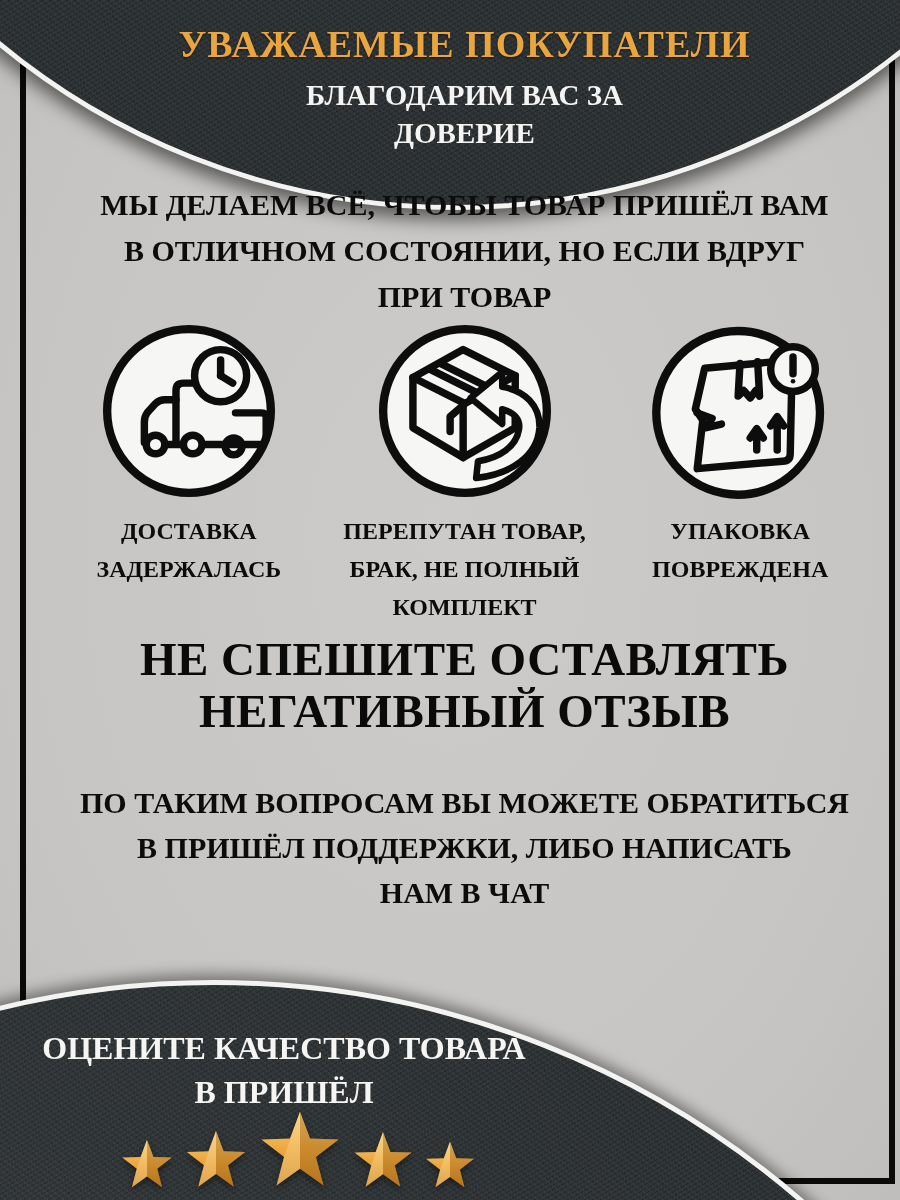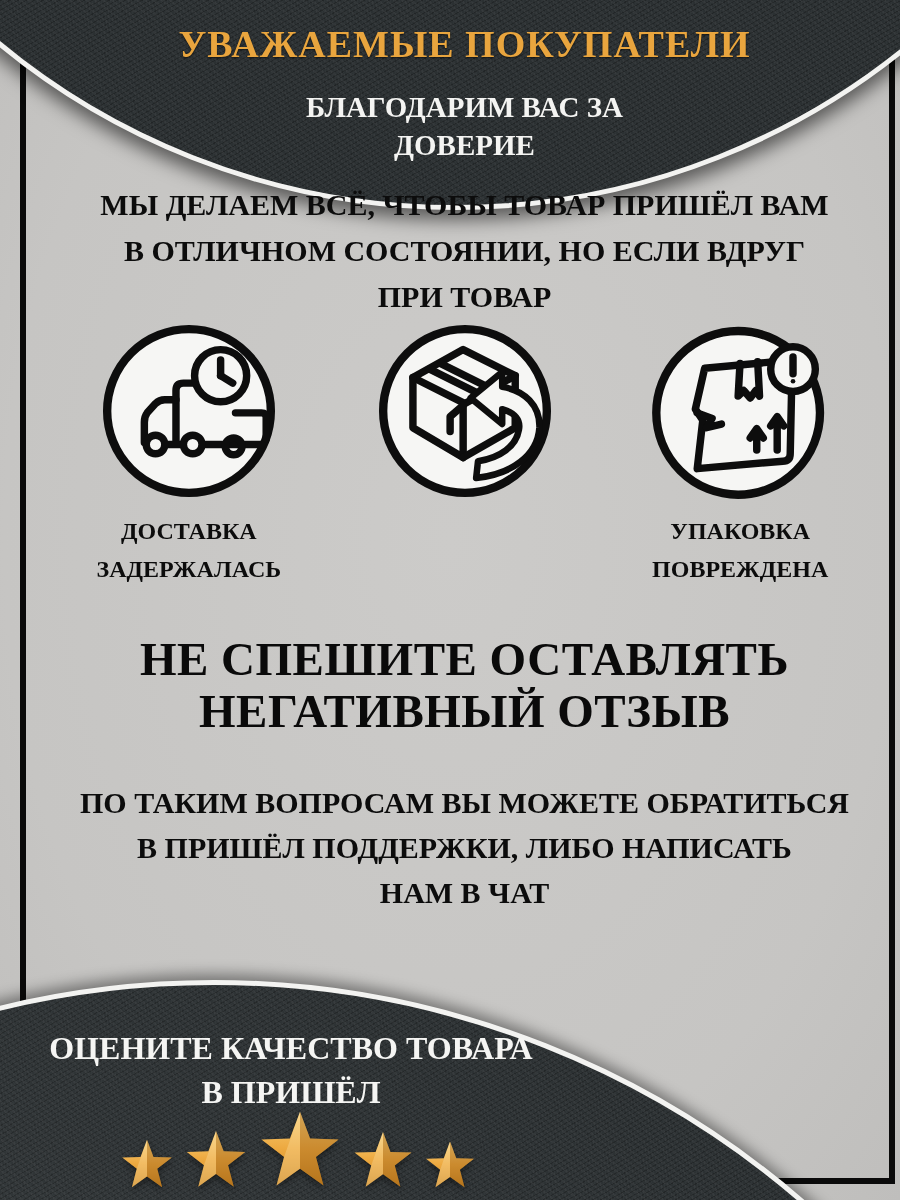--- a/index.html
+++ b/index.html
@@ -28,29 +28,29 @@
     left:-263px;top:-1226px;width:1426px;height:1426px;z-index:2;
     box-shadow:0 10px 18px rgba(0,0,0,0.55);
   }
   .bottom-panel{
     left:-688px;top:980px;width:1794px;height:1794px;z-index:2;
     box-shadow:0 -6px 14px rgba(0,0,0,0.40);
   }
   .layer{position:absolute;left:0;right:0;z-index:3;text-align:center;padding-left:29px;}
   .title{top:22px;font-size:38px;letter-spacing:1px;color:#e9a53e;
          text-shadow:0 1px 2px rgba(0,0,0,0.6);}
-  .subtitle{top:76px;font-size:29px;line-height:38px;color:#f4f4f2;margin-top:12px;}
+  .subtitle{top:76px;font-size:29px;line-height:38px;color:#f4f4f2;}
   .intro{top:182px;left:40px;right:40px;font-size:30px;line-height:46px;color:#0c0c0c;}
   .issues-row{top:318px;left:22px;right:22px;display:flex;z-index:3;}
   .issue{flex:1 1 0;display:flex;flex-direction:column;align-items:center;}
   .issue svg{display:block;}
   .caption{margin-top:8px;font-size:24px;line-height:38px;color:#0c0c0c;text-align:center;}
   .headline{top:633px;font-size:47px;line-height:52px;color:#0a0a0a;letter-spacing:0.5px;}
   .support{top:780px;left:30px;right:30px;font-size:30px;line-height:45px;color:#0c0c0c;}
-  .footer-text{position:absolute;top:1026px;left:15px;width:552px;z-index:3;
+  .footer-text{position:absolute;top:1026px;left:8px;width:552px;z-index:3;
                font-size:32px;line-height:44px;color:#f5f5f3;text-align:center;}
   .stars{position:absolute;left:112px;top:1096px;width:372px;height:94px;z-index:3;
          display:flex;align-items:flex-end;justify-content:center;gap:10px;}
   .stars svg{display:block;filter:drop-shadow(0 3px 3px rgba(0,0,0,0.45));}
 </style>
 </head>
 <body>
 
 <div class="page">
 
@@ -102,20 +102,25 @@
           <circle cx="100" cy="100" r="88" fill="#f6f6f4" stroke-width="9"></circle>
           <path d="M98,34 L154,62 L100,92 L44,64 Z"></path>
           <path d="M44,64 L44,118 L98,150 L98,92"></path>
           <path d="M154,62 L154,118 L98,150"></path>
           <path d="M62,55 L118,83"></path>
           <path d="M74,49 L130,77"></path>
           <path d="M98,94 L84,106 L84,122"></path>
           <path d="M112,172 C150,168 178,148 180,118 C181,94 164,78 140,74 L140,58 L106,86 L140,114 L140,98 C154,102 160,110 158,120 C155,138 138,150 114,154 Z" fill="#f6f6f4" stroke-width="7"></path>
         </g>
       </svg>
+      <div class="caption">
+        <div>ПЕРЕПУТАН ТОВАР,</div>
+        <div>БРАК, НЕ ПОЛНЫЙ</div>
+        <div>КОМПЛЕКТ</div>
+      </div>
     </div>
 
     <div class="issue">
       <svg width="186" height="186" viewBox="0 0 200 200">
         <g fill="none" stroke="#0d0d0d" stroke-width="8" stroke-linecap="round" stroke-linejoin="round">
           <circle cx="98" cy="102" r="88" fill="#f6f6f4" stroke-width="9"></circle>
           <path d="M62,54 L148,46 Q156,45 156,53 L154,146 Q154,154 146,154 L54,162 L60,110 L52,98 Z"></path>
           <path d="M100,49 L98,84 L104,78 L111,86 L117,78 L121,84 L119,47"></path>
           <path d="M54,102 L70,108 L64,118 L80,114"></path>
           <path d="M118,142 V122 M111,129 L118,119 L125,129"></path>

